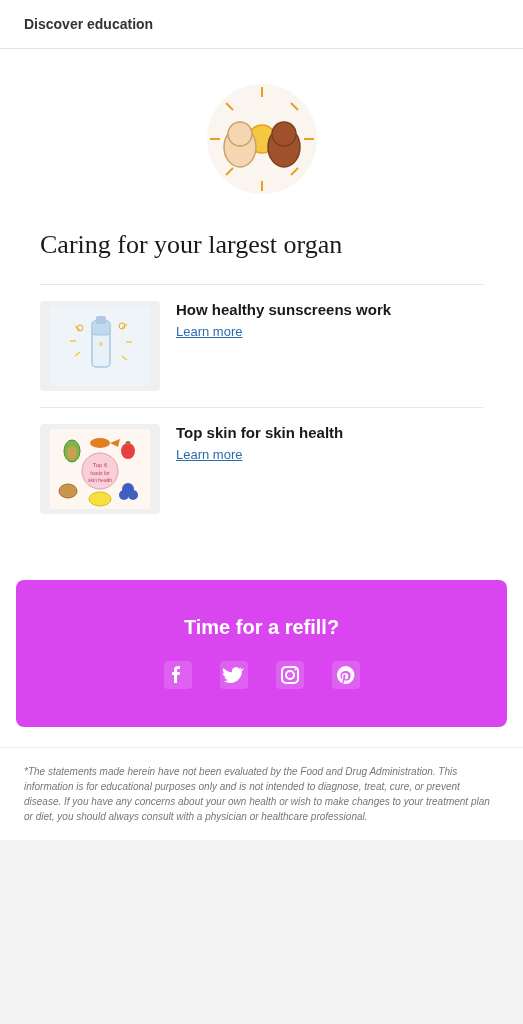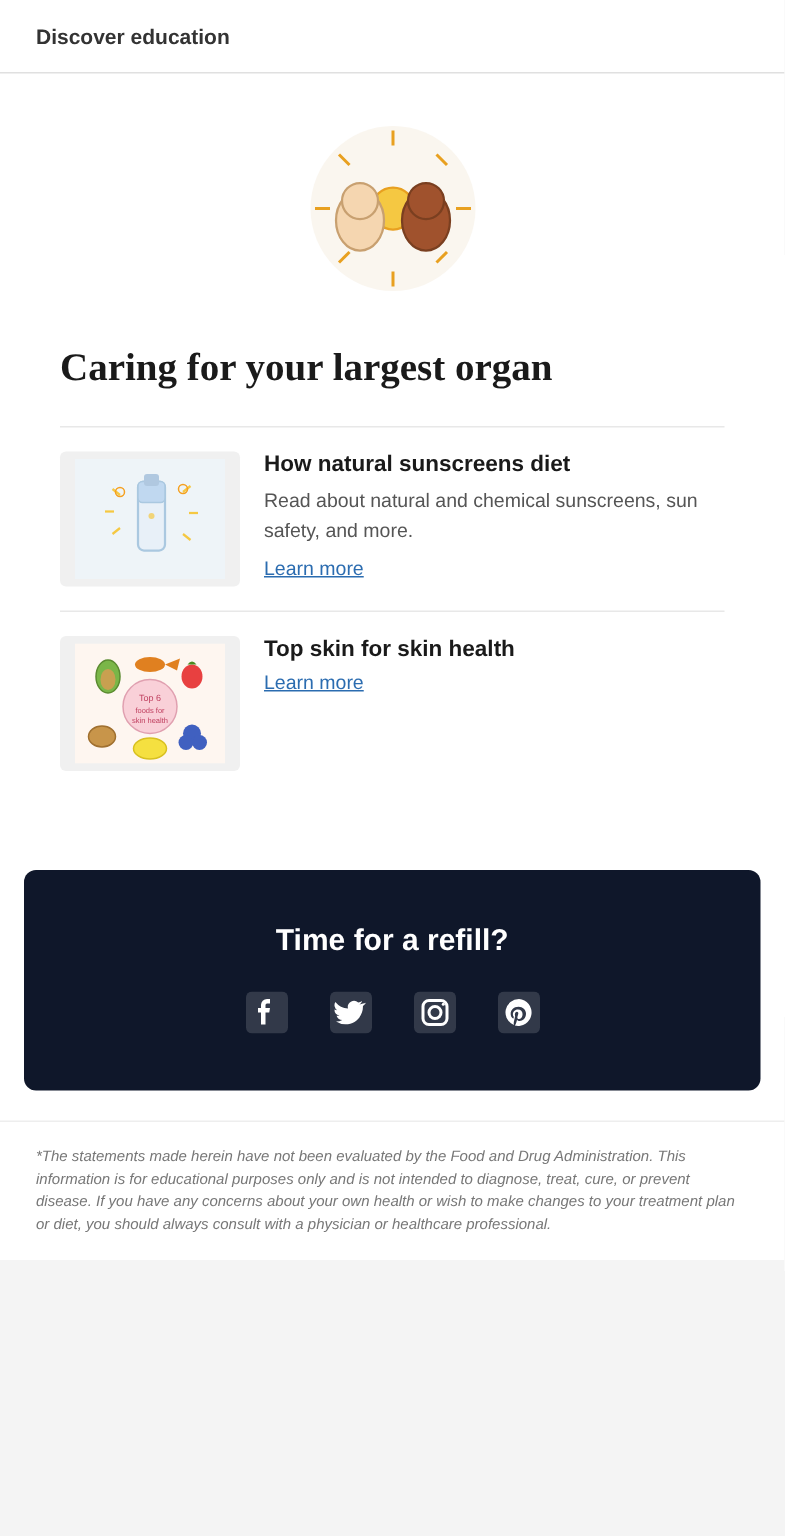--- a/index.html
+++ b/index.html
@@ -53,21 +53,21 @@
       width: 120px;
       height: 120px;
     }
 
     
     .main-content {
       padding: 10px 40px 30px 40px;
     }
     .main-title {
       font-size: 26px;
-      font-weight: bold;
+      font-weight: normal;
       color: #1a1a1a;
       margin-bottom: 18px;
       font-family: Georgia, serif;
       line-height: 1.2;
     }
     .intro-text {
       font-size: 14px;
       color: #444;
       line-height: 1.6;
       margin-bottom: 14px;
@@ -116,21 +116,21 @@
     .learn-more {
       color: #2b6cb0;
       font-size: 13px;
       text-decoration: underline;
       font-family: Liberation Sans, sans-serif;
       cursor: pointer;
     }
 
     
     .cta-section {
-      background: #0f172a;
+      background: #d946ef;
       margin: 20px 16px;
       border-radius: 8px;
       padding: 36px 32px;
       text-align: center;
       color: #fff;
     }
     .cta-title {
       font-size: 20px;
       font-weight: bold;
       color: #fff;
@@ -233,22 +233,21 @@
             <line x1="25" y1="50" x2="30" y2="46" stroke="#f5c842" stroke-width="1.5"></line>
             <line x1="72" y1="22" x2="77" y2="18" stroke="#f5c842" stroke-width="1.5"></line>
             <line x1="76" y1="36" x2="82" y2="36" stroke="#f5c842" stroke-width="1.5"></line>
             <line x1="72" y1="50" x2="77" y2="54" stroke="#f5c842" stroke-width="1.5"></line>
 
             <circle cx="30" cy="22" r="3" fill="none" stroke="#f5a020" stroke-width="1"></circle>
             <circle cx="72" cy="20" r="3" fill="none" stroke="#f5a020" stroke-width="1"></circle>
           </svg>
         </div>
         <div class="article-info">
-          <div class="article-title">How natural sunscreens diet</div>
-          <div class="article-desc">Read about natural and chemical sunscreens, sun safety, and more.</div>
+          <div class="article-title">How healthy sunscreens work</div>
           <span class="learn-more">Learn more</span>
         </div>
       </div>
 
       <div class="article-card">
         <div class="article-thumbnail">
           <svg viewBox="0 0 100 80" width="100" height="80" xmlns="http://www.w3.org/2000/svg">
             <rect width="100" height="80" fill="#fef6f0"></rect>
 
             <circle cx="50" cy="42" r="18" fill="#f9d0d8" stroke="#e0a0b0" stroke-width="1"></circle>

